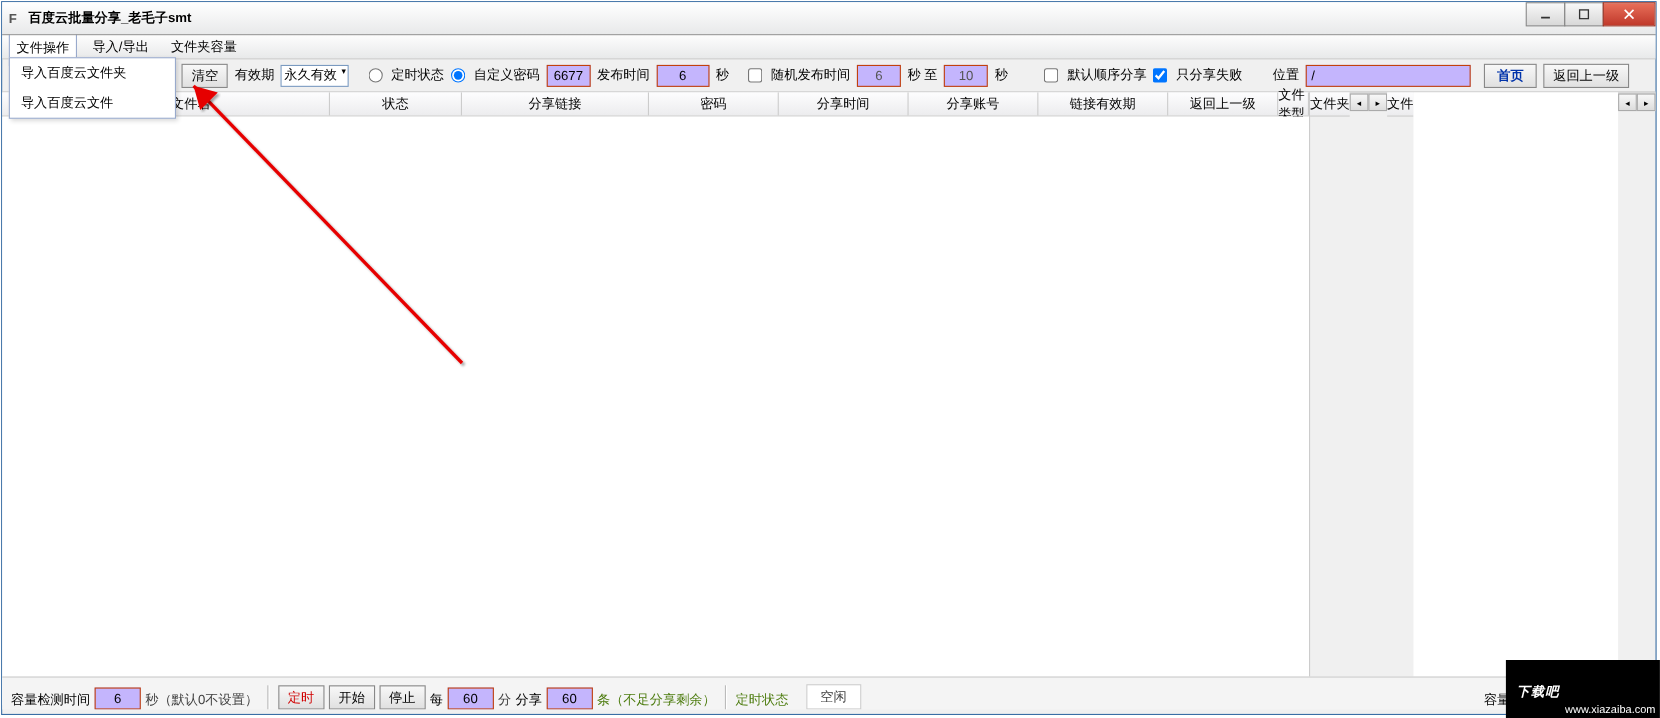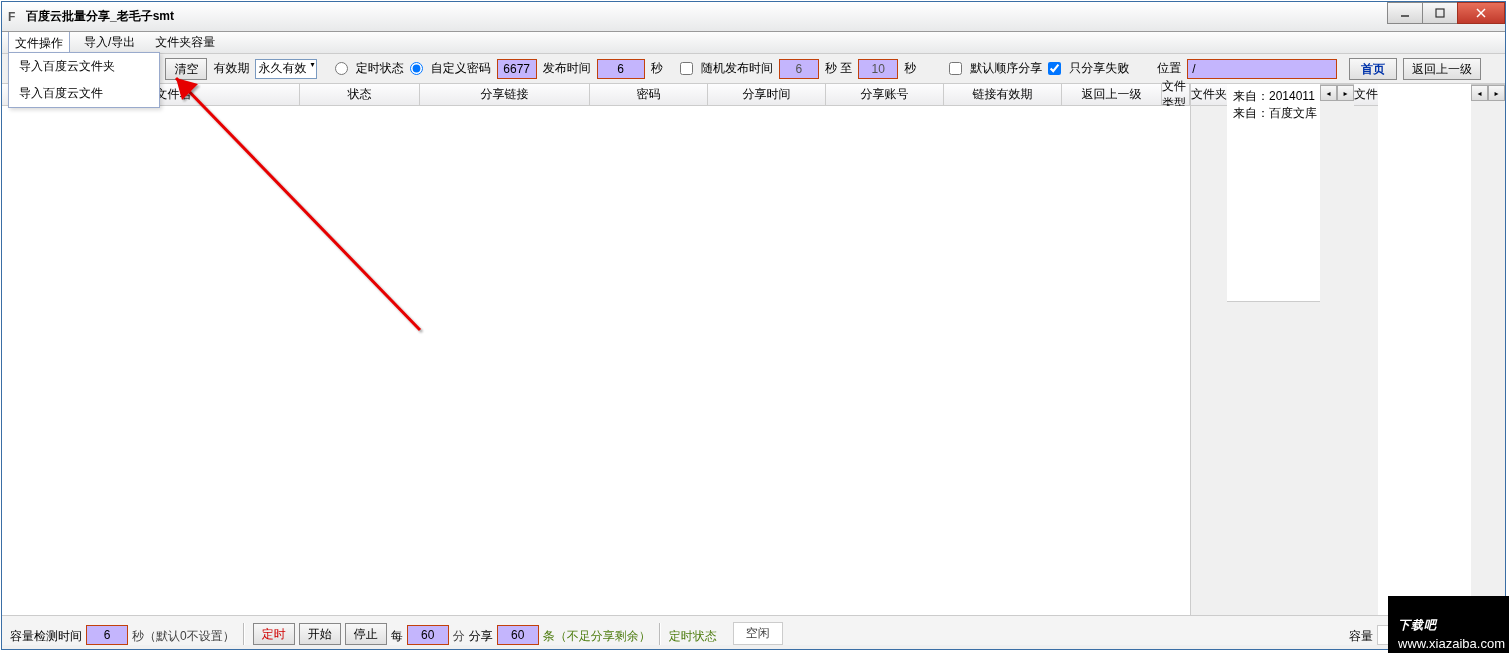--- a/index.html
+++ b/index.html
@@ -53,21 +53,21 @@
 .statusbar { height: 30px; border-top: 1px solid #ccc; background: #f4f4f4; display: flex; align-items: flex-end; padding: 0 8px; gap: 4px; white-space: nowrap; overflow: hidden; position: absolute; bottom: 4px; left: 0; right: 0; }
 .sep { width: 2px; height: 22px; border-left: 1px solid #bbb; border-right: 1px solid #fff; margin: 0 4px; }
 .red { color: #4d7c0f; }
 .blue { color: #404040; }
 
 
 .arrow-overlay { position: absolute; pointer-events: none; z-index: 50; }
 
 
 .watermark { position: absolute; right: -10px; bottom: -4px; background: #000; color: #fff; font-weight: bold; font-style: italic; font-size: 28px; padding: 8px 14px 6px 10px; letter-spacing: 1px; box-shadow: 4px 4px 0 rgba(0,0,0,0.4); }
-.watermark .sub { font-size: 13px; display: block; font-style: normal; letter-spacing: 0; font-weight: normal; }
+.watermark .sub { font-size: 10px; display: block; font-style: normal; letter-spacing: 0; font-weight: normal; margin-left: 44px; }
 
 
 .window { border: 1px solid #3a6ea5; width: 1505px; height: 649px; position: absolute; top: 1px; left: 1px; background: #f0f0f0; display: flex; flex-direction: column; }
 </style>
 </head>
 <body>
 
 <div class="window">
 
   <div class="titlebar">
@@ -148,24 +148,20 @@
         <div class="th" style="width:118px">分享账号</div>
         <div class="th" style="width:118px">链接有效期</div>
         <div class="th" style="width:100px">返回上一级</div>
         <div class="th" style="flex:1">文件类型</div>
       </div>
       <div class="table-body"></div>
     </div>
 
     <div class="right-panel">
       <div class="panel-header">文件夹</div>
-      <div class="panel-body" style="height:218px">
-        <div class="line">来自：2014011</div>
-        <div class="line">来自：百度文库</div>
-      </div>
       <div class="scrollbar-h">
         <div class="scroll-btn">◂</div>
         <div class="scroll-track"></div>
         <div class="scroll-btn">▸</div>
       </div>
       <div class="panel-header">文件</div>
       <div class="panel-body" style="flex:1"></div>
       <div class="scrollbar-h">
         <div class="scroll-btn">◂</div>
         <div class="scroll-track"></div>

